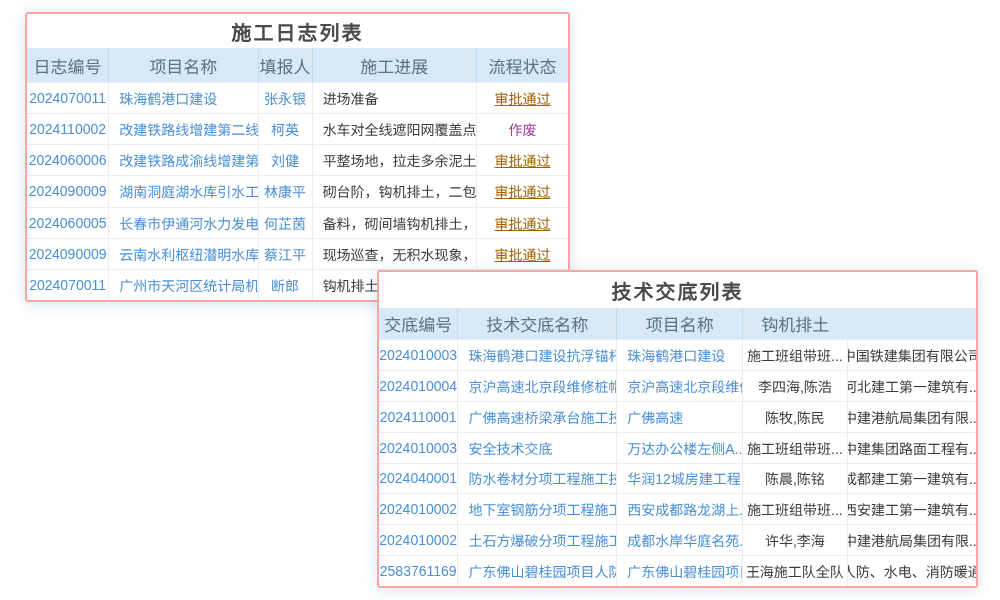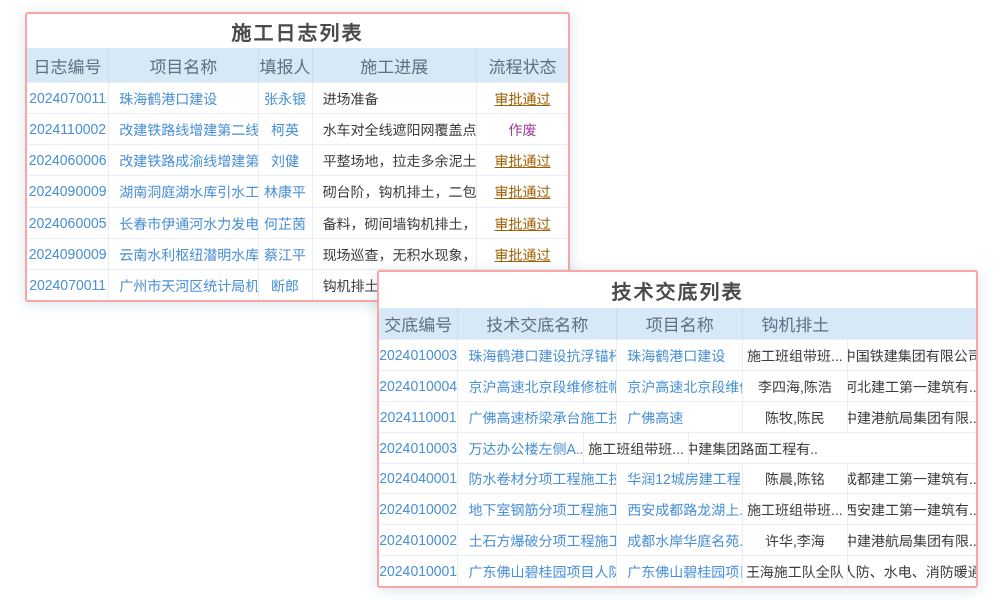--- a/index.html
+++ b/index.html
@@ -167,20 +167,21 @@
     </div>
     <div class="tr">
       <div class="td c1 center link">2024110001</div>
       <div class="td c2 left link">广佛高速桥梁承台施工技...</div>
       <div class="td c3 left link">广佛高速</div>
       <div class="td c4 center">陈牧,陈民</div>
       <div class="td c5 center">中建港航局集团有限...</div>
     </div>
     <div class="tr">
       <div class="td c1 center link">2024010003</div>
+      <div class="td c2 left link">安全技术交底</div>
       <div class="td c3 left link">万达办公楼左侧A...</div>
       <div class="td c4 center">施工班组带班...</div>
       <div class="td c5 center">中建集团路面工程有...</div>
     </div>
     <div class="tr">
       <div class="td c1 center link">2024040001</div>
       <div class="td c2 left link">防水卷材分项工程施工技...</div>
       <div class="td c3 left link">华润12城房建工程...</div>
       <div class="td c4 center">陈晨,陈铭</div>
       <div class="td c5 center">成都建工第一建筑有...</div>
@@ -193,20 +194,20 @@
       <div class="td c5 center">西安建工第一建筑有...</div>
     </div>
     <div class="tr">
       <div class="td c1 center link">2024010002</div>
       <div class="td c2 left link">土石方爆破分项工程施工...</div>
       <div class="td c3 left link">成都水岸华庭名苑...</div>
       <div class="td c4 center">许华,李海</div>
       <div class="td c5 center">中建港航局集团有限...</div>
     </div>
     <div class="tr">
-      <div class="td c1 center link">2024010001</div>
+      <div class="td c1 center link">2583761169</div>
       <div class="td c2 left link">广东佛山碧桂园项目人防...</div>
       <div class="td c3 left link">广东佛山碧桂园项目</div>
       <div class="td c4 center">王海施工队全队</div>
       <div class="td c5 center">人防、水电、消防暖通</div>
     </div>
   </div>
 </div>
 
 </body></html>

